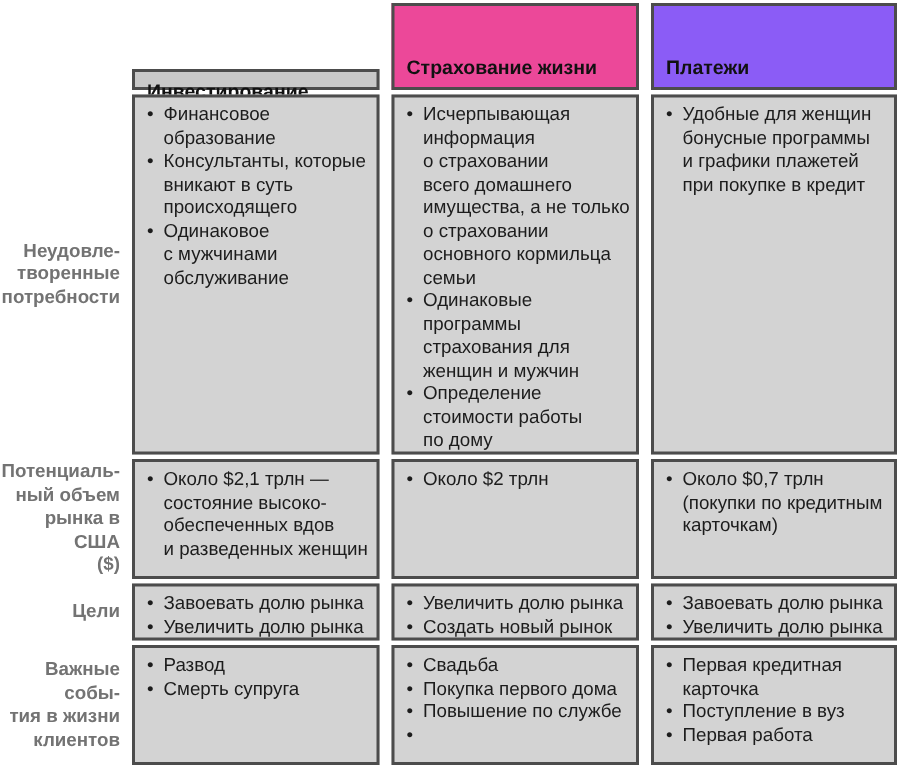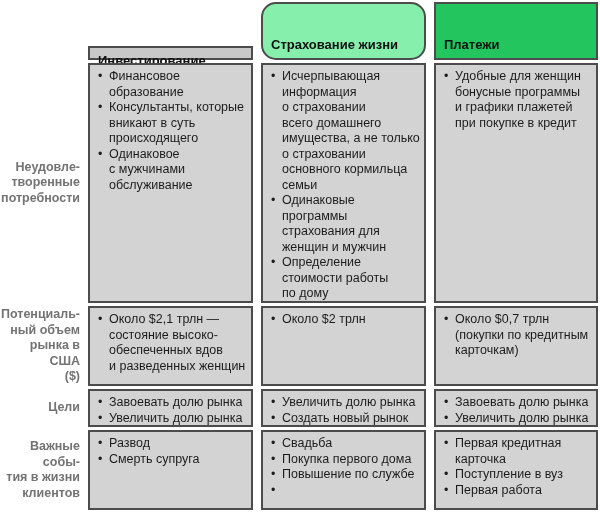--- a/index.html
+++ b/index.html
@@ -73,21 +73,21 @@
 и разведенных женщин</span></div>
       </div>
       <div class="cell" style="grid-area: 4 / 2;">
         <div class="bullet"><span class="dot">•</span><span>Завоевать долю рынка</span></div>
         <div class="bullet"><span class="dot">•</span><span>Увеличить долю рынка</span></div>
       </div>
       <div class="cell" style="grid-area: 5 / 2;">
         <div class="bullet"><span class="dot">•</span><span>Развод</span></div>
         <div class="bullet"><span class="dot">•</span><span>Смерть супруга</span></div>
       </div>
-      <div class="hdr bottom" style="grid-column: 3; background: #86efac; border-radius: 15px;">Страхование жизни</div>
+      <div class="hdr bottom" style="grid-column: 3; background: #ec4899;">Страхование жизни</div>
       <div class="cell" style="grid-area: 2 / 3;">
         <div class="bullet"><span class="dot">•</span><span>Исчерпывающая
 информация
 о страховании
 всего домашнего
 имущества, а не только
 о страховании
 основного кормильца
 семьи</span></div>
         <div class="bullet"><span class="dot">•</span><span>Одинаковые
@@ -104,21 +104,21 @@
       <div class="cell" style="grid-area: 4 / 3;">
         <div class="bullet"><span class="dot">•</span><span>Увеличить долю рынка</span></div>
         <div class="bullet"><span class="dot">•</span><span>Создать новый рынок</span></div>
       </div>
       <div class="cell" style="grid-area: 5 / 3;">
         <div class="bullet"><span class="dot">•</span><span>Свадьба</span></div>
         <div class="bullet"><span class="dot">•</span><span>Покупка первого дома</span></div>
         <div class="bullet"><span class="dot">•</span><span>Повышение по службе</span></div>
         <div class="bullet"><span class="dot">•</span></div>
       </div>
-      <div class="hdr bottom" style="grid-column: 4; background: #22c55e;">Платежи</div>
+      <div class="hdr bottom" style="grid-column: 4; background: #8b5cf6;">Платежи</div>
       <div class="cell" style="grid-area: 2 / 4;">
         <div class="bullet"><span class="dot">•</span><span>Удобные для женщин
 бонусные программы
 и графики плажетей
 при покупке в кредит</span></div>
       </div>
       <div class="cell" style="grid-area: 3 / 4;">
         <div class="bullet"><span class="dot">•</span><span>Около $0,7 трлн
 (покупки по кредитным
 карточкам)</span></div>

